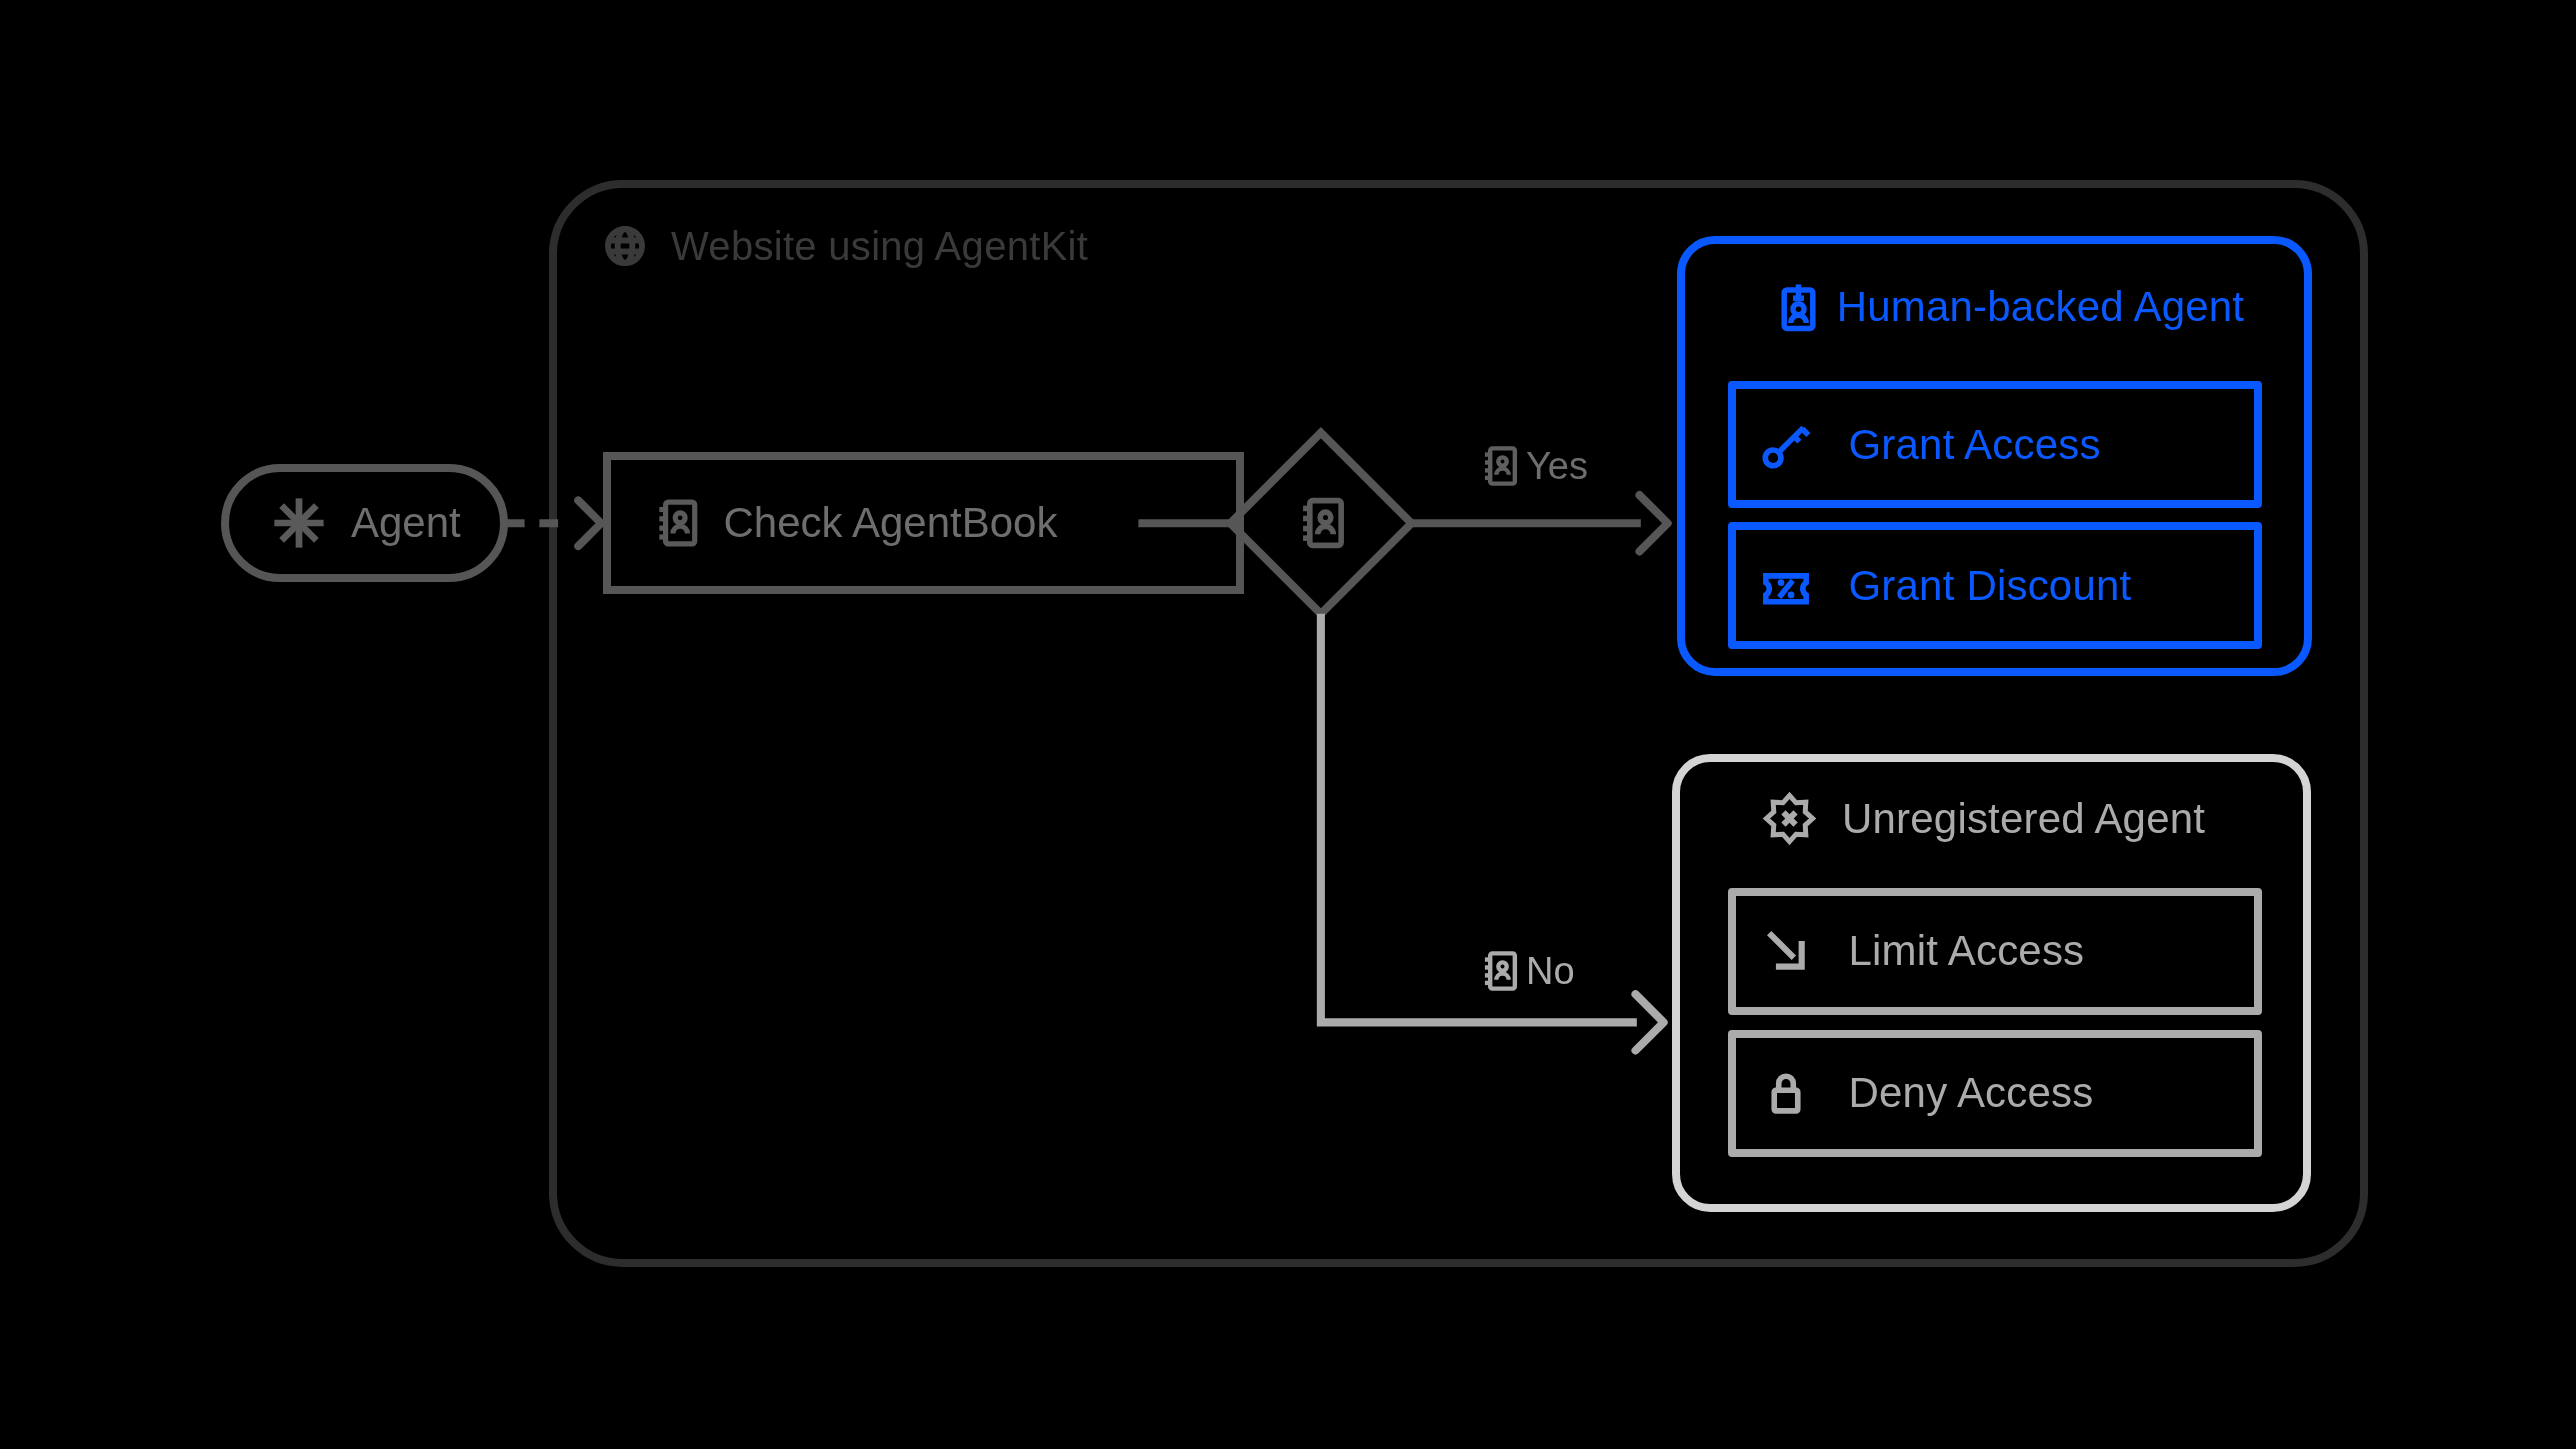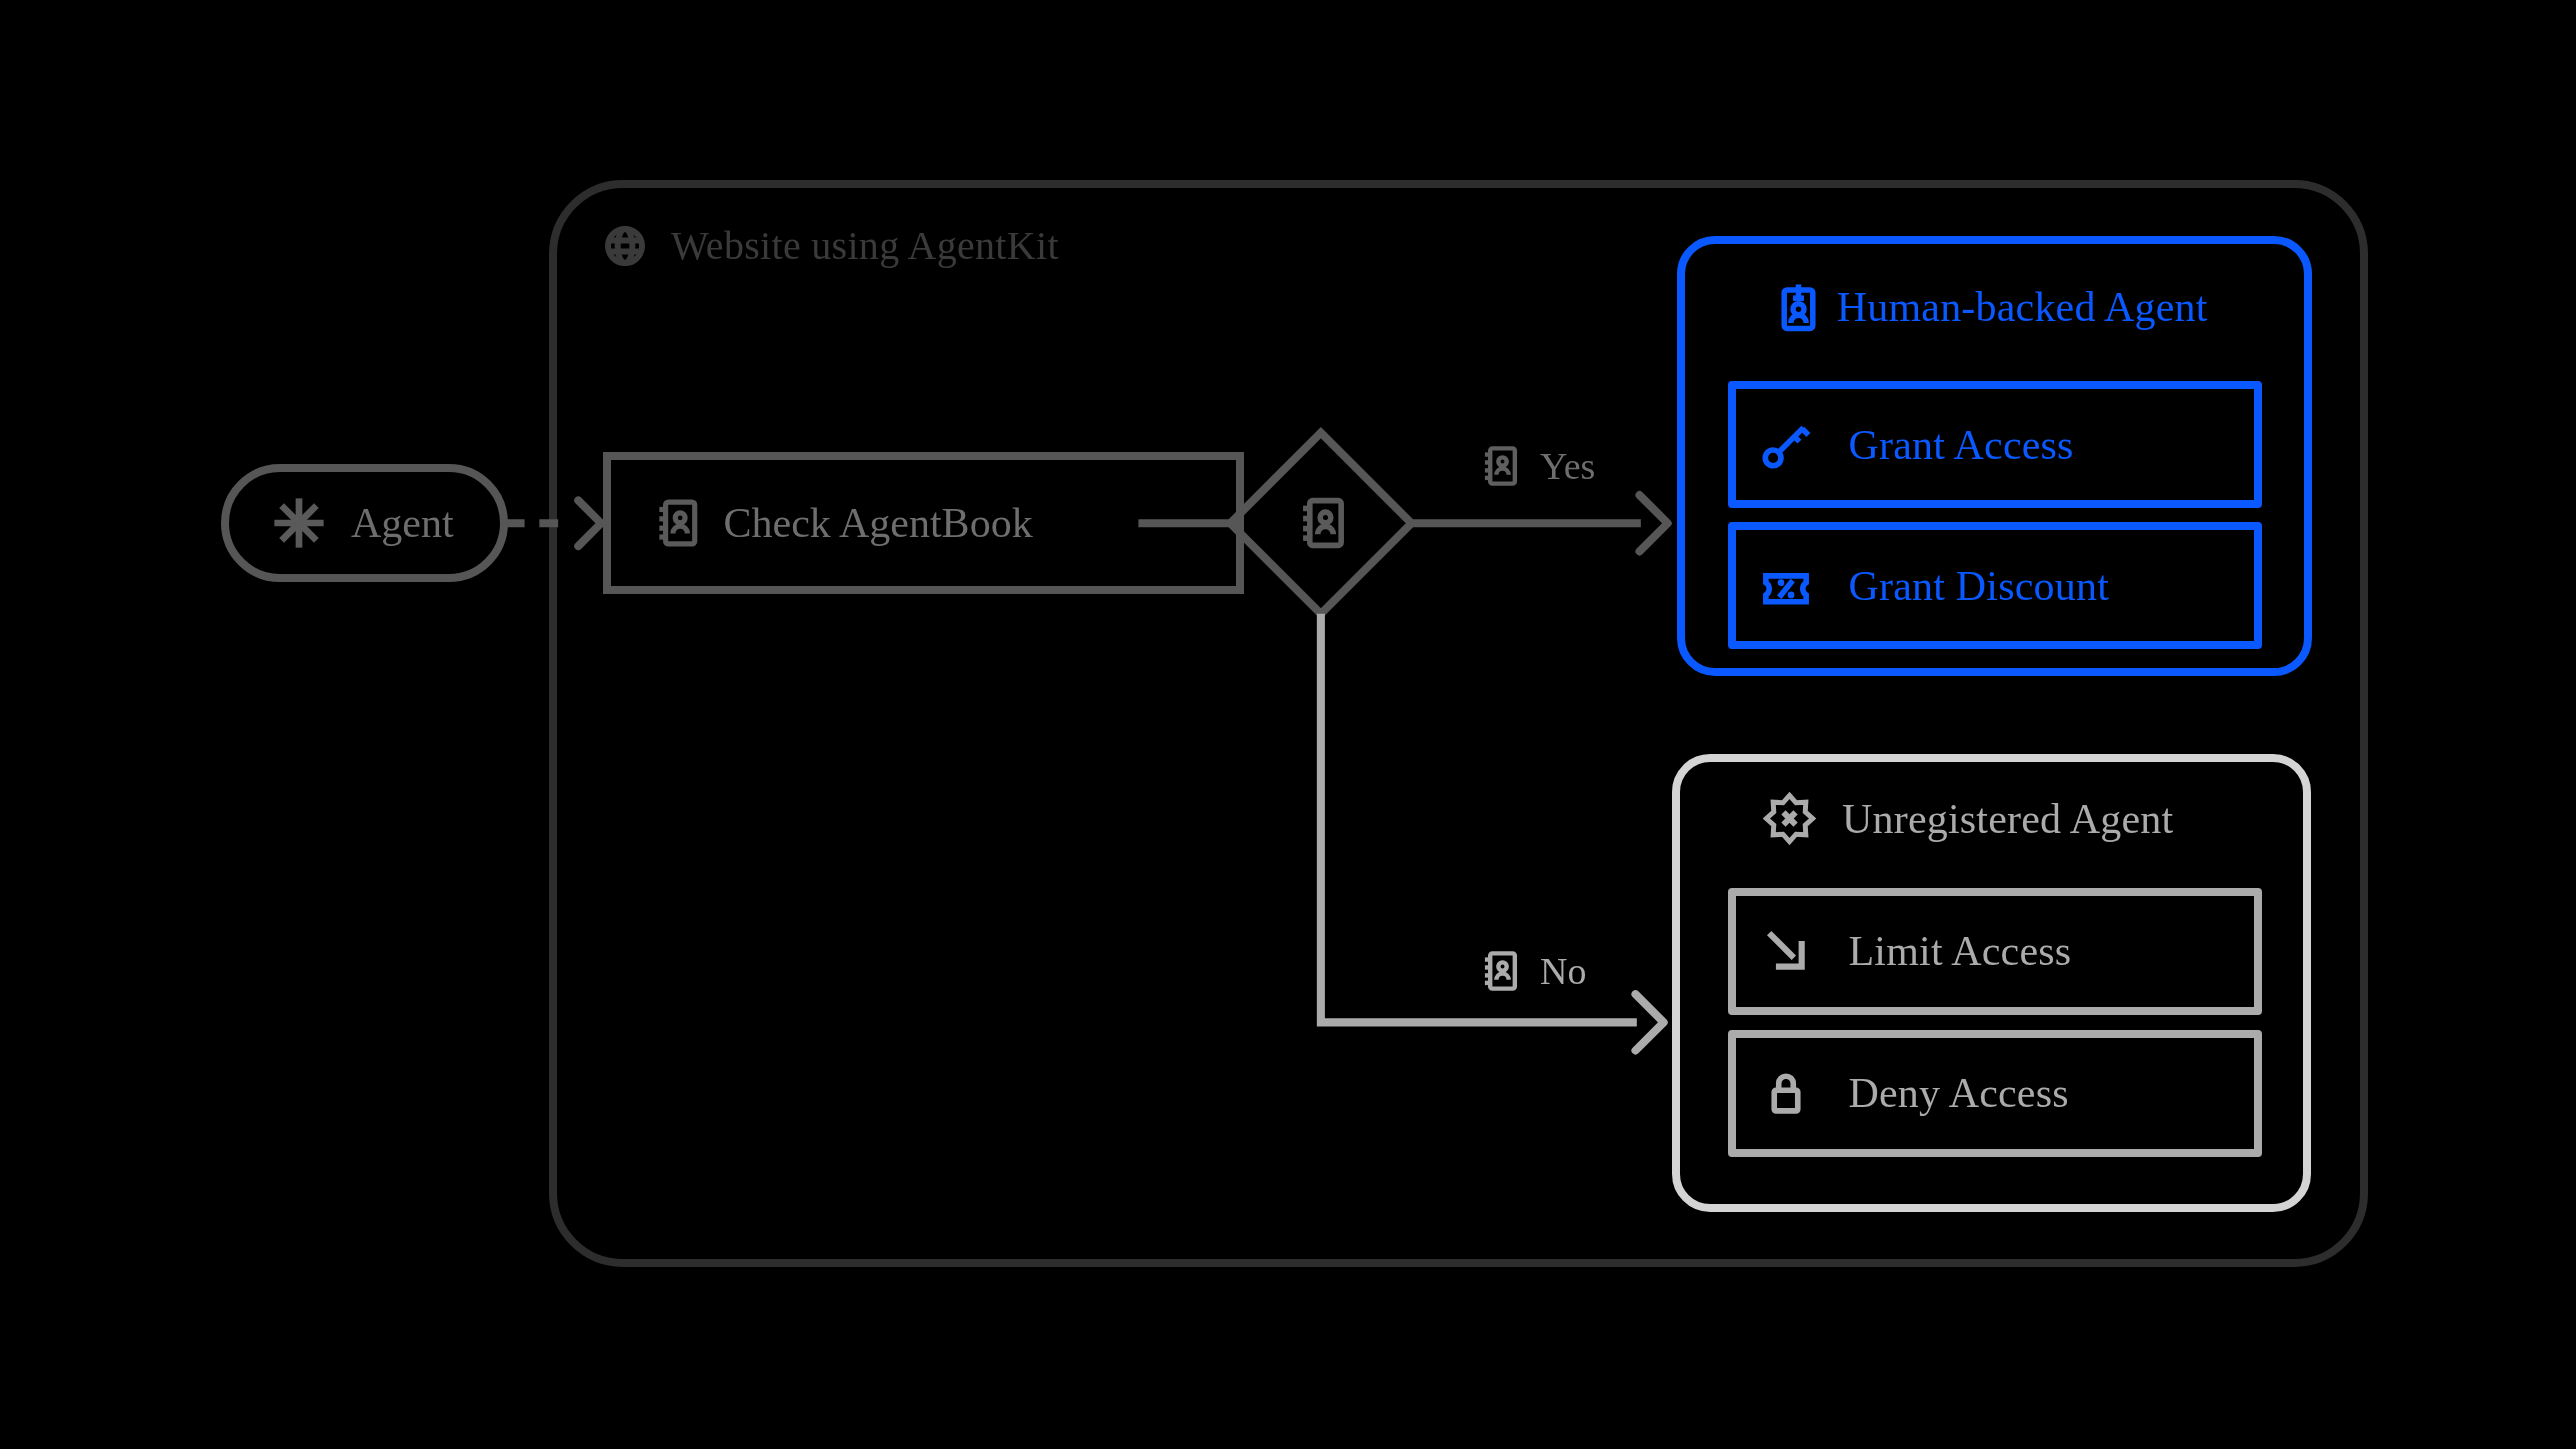--- a/index.html
+++ b/index.html
@@ -1,17 +1,17 @@
 <!DOCTYPE html>
 <html style="font-size:10.7px"><head>
 <meta charset="utf-8">
 <style>
   html,body{margin:0;padding:0;background:#000;}
   #stage{position:relative;width:2576px;height:1449px;background:#000;overflow:hidden;
-         font-family:Liberation Serif, serif;}
+         font-family:Liberation Sans, sans-serif;}
   .abs{position:absolute;}
   .icon{display:inline-block;flex:none;}
   .icon svg{display:block;width:100%;height:100%;}
   
   #agentkit-container{left:549px;top:180px;width:1819px;height:1087px;
     border:8px solid #2D2D2D;border-radius:74px;box-sizing:border-box;}
   #container-header{left:602px;top:223px;display:flex;align-items:center;gap:23px;height:46px;}
   #container-header .icon{width:46px;height:46px;color:#3A3A3A;}
   #container-header .lbl{font-size:40px;font-weight:500;color:#3A3A3A;letter-spacing:0.3px;line-height:46px;}
   
@@ -20,21 +20,21 @@
   #agent-pill .icon{width:56px;height:56px;color:#5A5A5A;}
   #agent-pill .lbl{font-size:42px;color:#6E6E6E;line-height:1;}
   
   #check-box{left:603px;top:452px;width:641px;height:142px;border:8px solid #565656;
     box-sizing:border-box;display:flex;align-items:center;padding-left:39px;gap:21.5px;}
   #check-box .icon{width:52px;height:52px;color:#5A5A5A;}
   #check-box .lbl{font-size:42px;color:#6E6E6E;line-height:1;}
   
   #decision-icon{left:1293px;top:495px;width:56px;height:56px;color:#5A5A5A;}
   
-  .edge-label{display:flex;align-items:center;gap:19px;height:44px;}
+  .edge-label{display:flex;align-items:center;gap:5px;height:44px;}
   .edge-label .icon{width:44px;height:44px;}
   .edge-label .lbl{font-size:38px;line-height:1;}
   #yes-label{left:1477px;top:444px;color:#5F5F5F;}
   #yes-label .lbl{color:#6E6E6E;}
   #no-label{left:1477px;top:949px;color:#ABABAB;}
   #no-label .lbl{color:#ABABAB;}
   
   .result-box{box-sizing:border-box;border-radius:38px;}
   #human-box{left:1677px;top:236px;width:635px;height:440px;border:8px solid #0A58FF;}
   #unreg-box{left:1672px;top:754px;width:639px;height:458px;border:8px solid #D4D4D4;}

